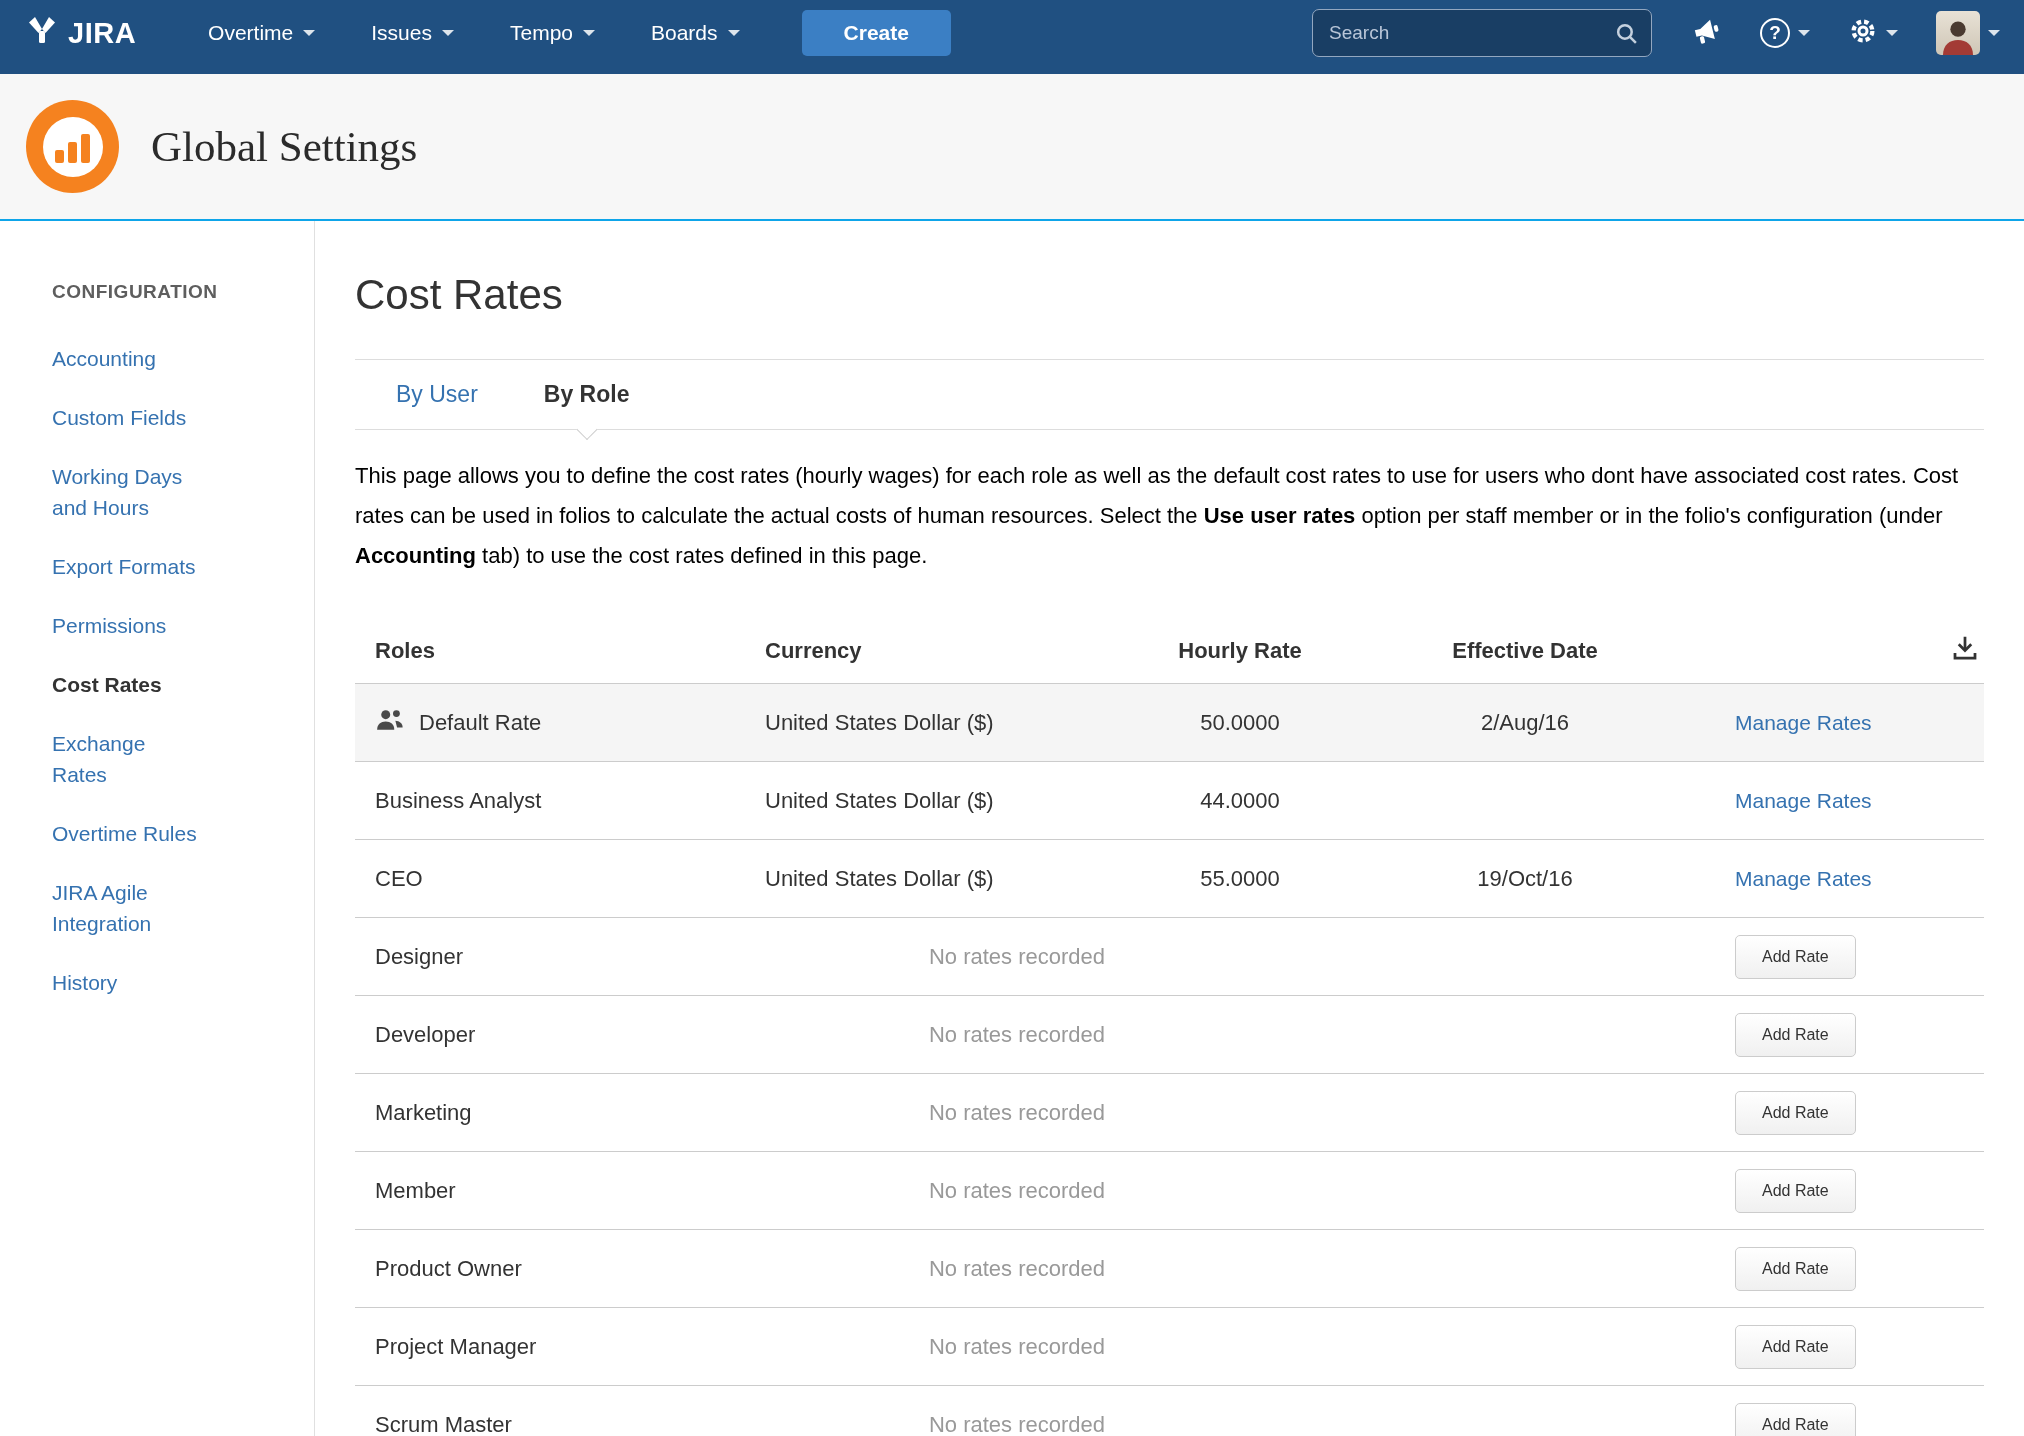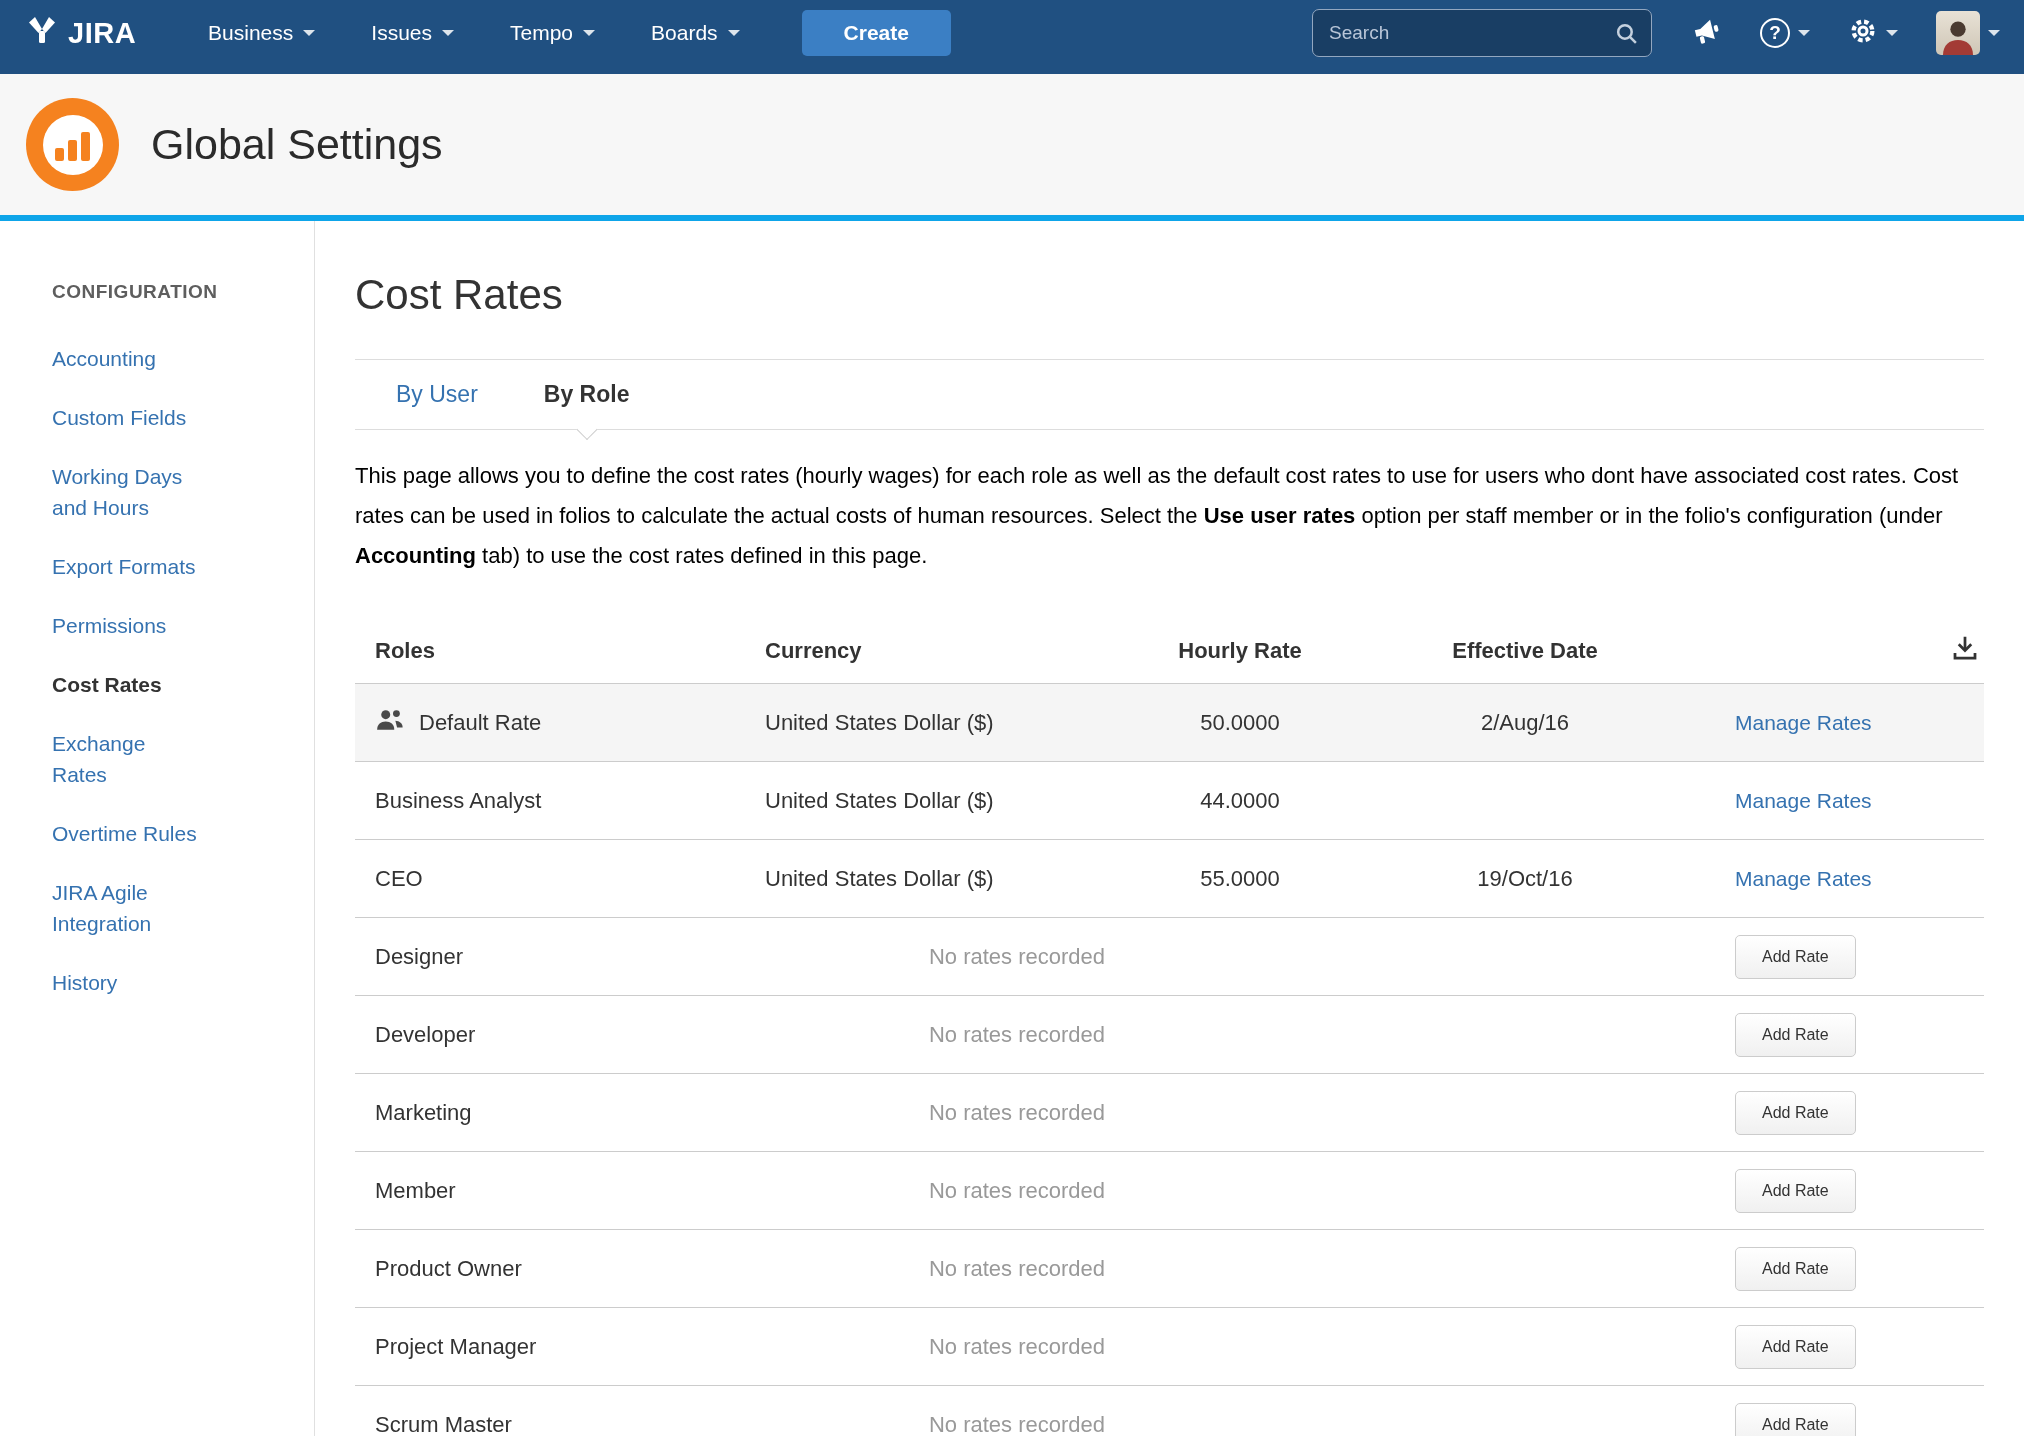--- a/index.html
+++ b/index.html
@@ -59,22 +59,22 @@
   }
   .avatar {
     width: 44px; height: 44px; border-radius: 5px; overflow: hidden;
     background: linear-gradient(#e8e2d6, #cfc6b6);
     display: flex; align-items: flex-end; justify-content: center;
   }
 
   
   .page-header {
     height: 147px; background: #f7f7f7;
-    border-bottom: 6px solid #0ea5e9;
-    display: flex; align-items: center; padding: 0 26px;
+    border-bottom: 2px solid #0ea5e9;
+    display: flex; align-items: center; padding: 0 26px; font-family: Liberation Serif, serif;
   }
   .tempo-logo {
     width: 93px; height: 93px; border-radius: 50%;
     background: #f5821f;
     display: flex; align-items: center; justify-content: center;
   }
   .tempo-logo .inner {
     width: 60px; height: 60px; border-radius: 50%; background: #fff;
     display: flex; align-items: flex-end; justify-content: center; gap: 4px;
     padding-bottom: 14px;
@@ -155,21 +155,21 @@
       <svg viewBox="0 0 32 32" width="32" height="32" fill="#fff">
         <path d="M16 15 L9 3 L3 8.5 L12.5 19 Z"></path>
         <path d="M16 15 L23 3 L29 8.5 L19.5 19 Z"></path>
         <rect x="13" y="17" width="6" height="12" rx="1.5"></rect>
       </svg>
     </span>
     <span>JIRA</span>
   </div>
   <ul class="nav-items">
     <li>
-        <span>Business</span>
+        <span>Overtime</span>
         <span class="caret-down"></span>
       </li>
     <li>
         <span>Issues</span>
         <span class="caret-down"></span>
       </li>
     <li>
         <span>Tempo</span>
         <span class="caret-down"></span>
       </li>

